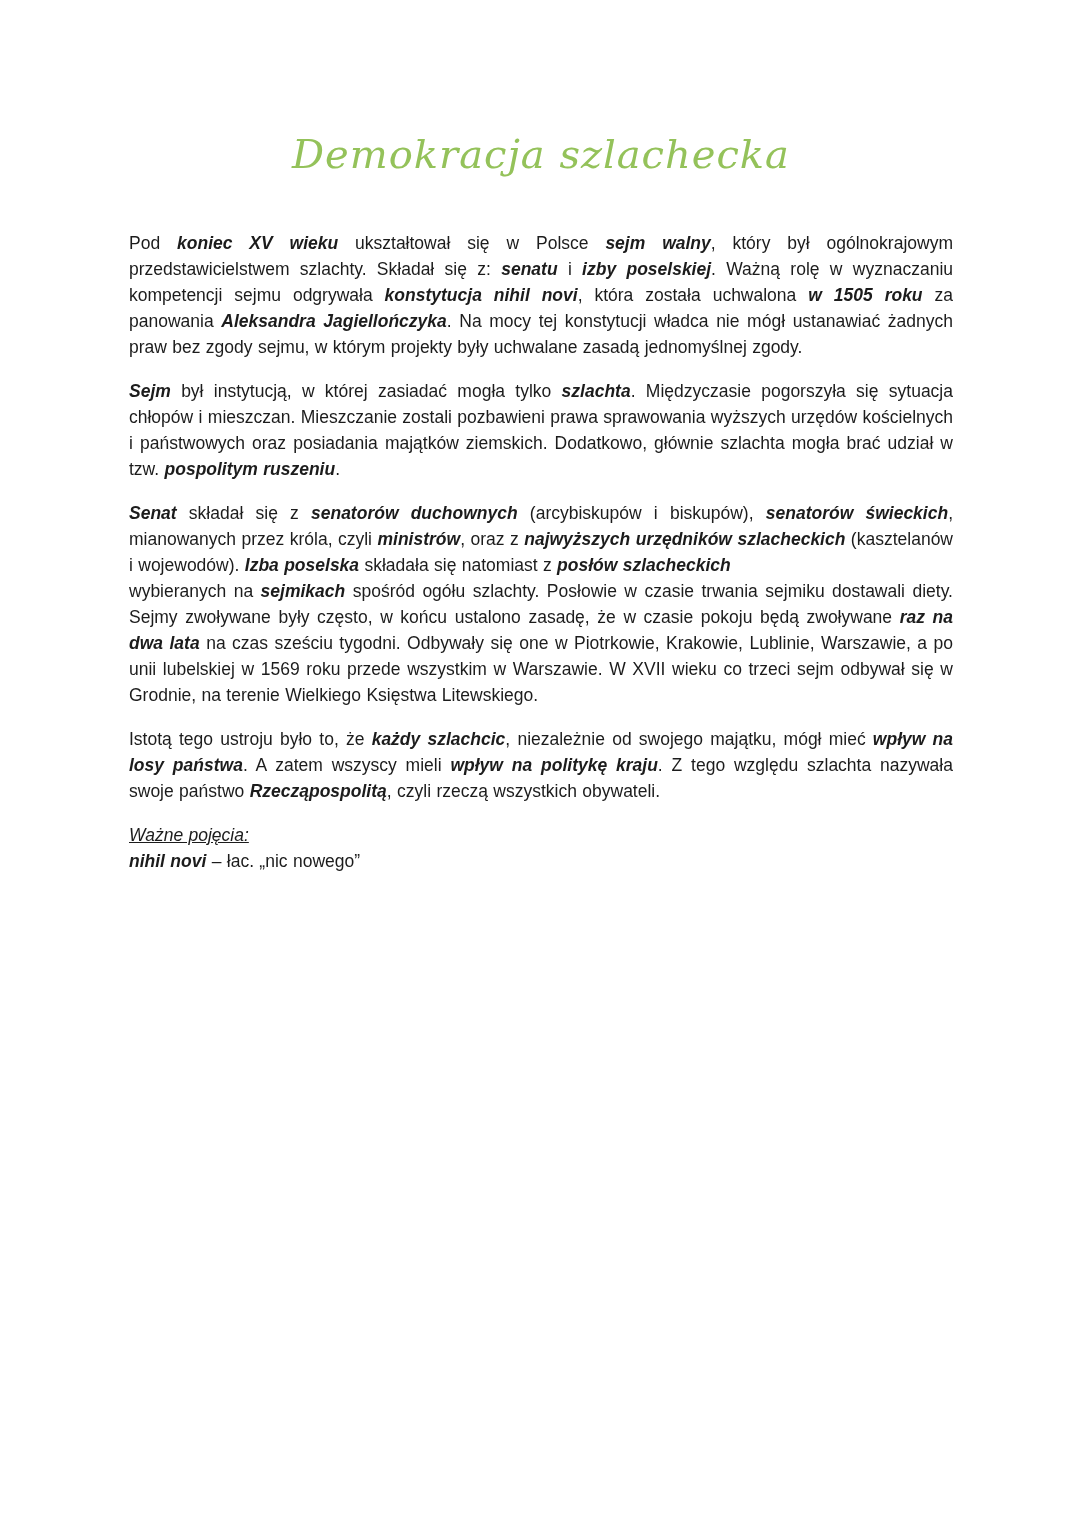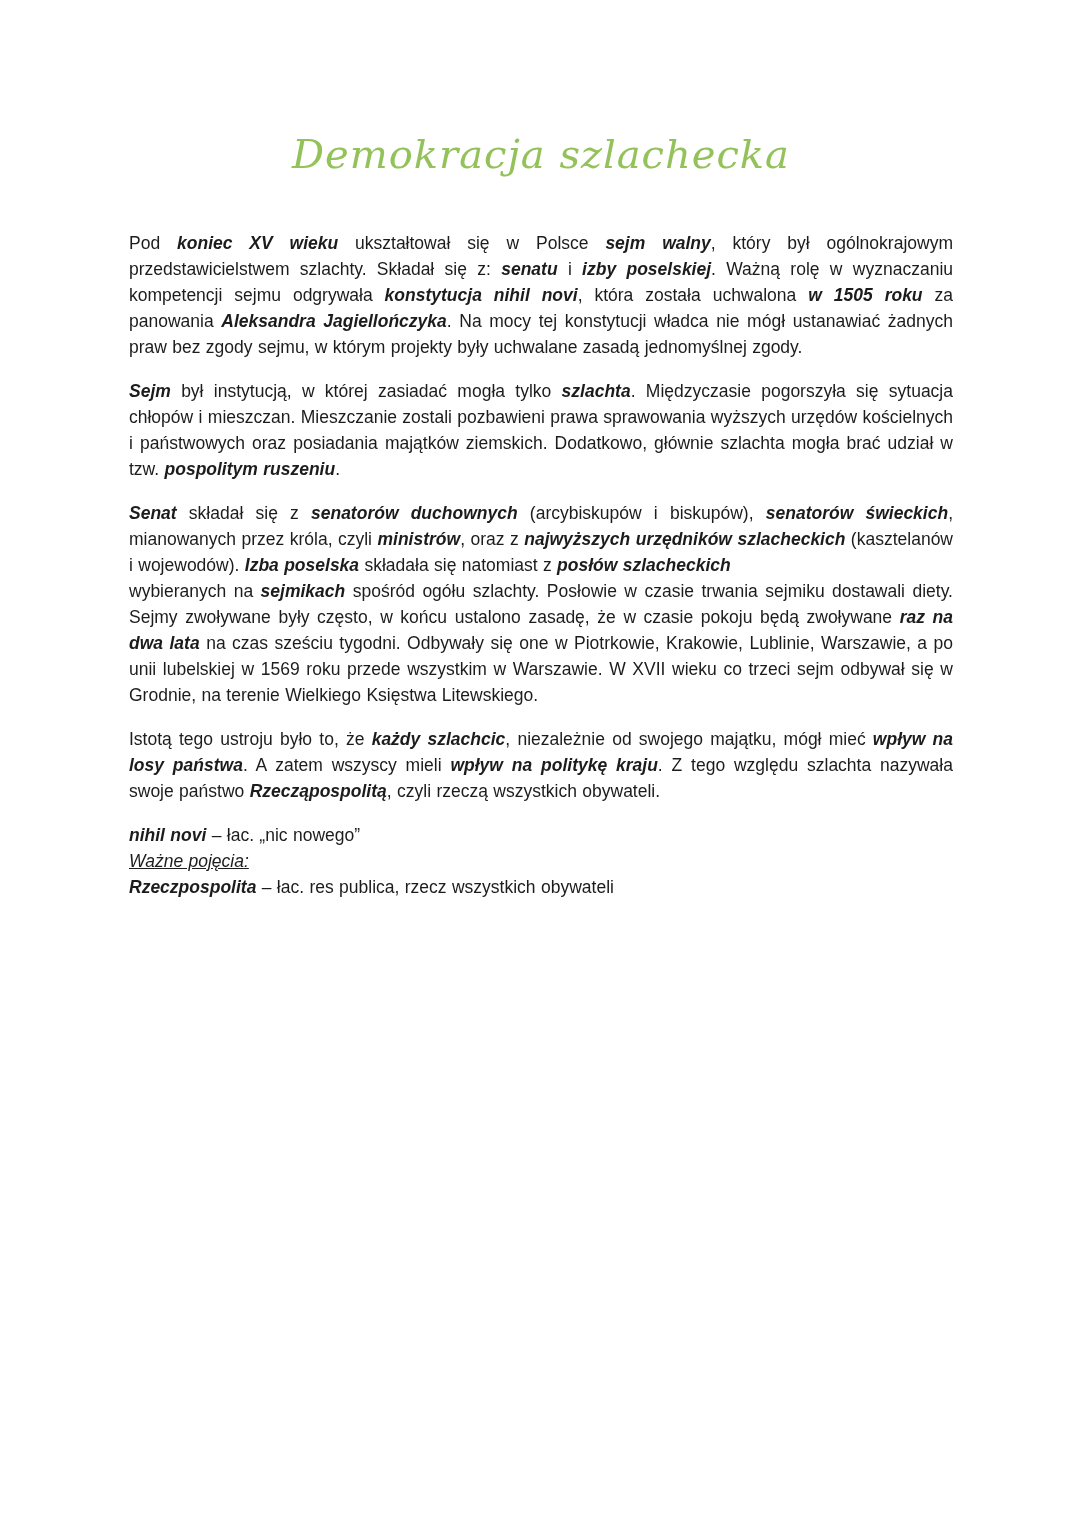--- a/index.html
+++ b/index.html
@@ -54,17 +54,16 @@
 </head>
 <body>
 
 <div class="page" style="color: rgb(28, 28, 28);">
   <h1 class="doc-title" style="color: rgb(148, 194, 90);">Demokracja szlachecka</h1>
   <div class="doc-body">
       <div class="para"><span>Pod </span><span class="bi">koniec XV wieku</span><span> ukształtował się w Polsce </span><span class="bi">sejm walny</span><span>, który był ogólnokrajowym przedstawicielstwem szlachty. Składał się z: </span><span class="bi">senatu</span><span> i </span><span class="bi">izby poselskiej</span><span>. Ważną rolę w wyznaczaniu kompetencji sejmu odgrywała </span><span class="bi">konstytucja nihil novi</span><span>, która została uchwalona </span><span class="bi">w 1505 roku</span><span> za panowania </span><span class="bi">Aleksandra Jagiellończyka</span><span>. Na mocy tej konstytucji władca nie mógł ustanawiać żadnych praw bez zgody sejmu, w którym projekty były uchwalane zasadą jednomyślnej zgody.</span></div>
       <div class="para"><span class="bi">Sejm</span><span> był instytucją, w której zasiadać mogła tylko </span><span class="bi">szlachta</span><span>. Międzyczasie pogorszyła się sytuacja chłopów i mieszczan. Mieszczanie zostali pozbawieni prawa sprawowania wyższych urzędów kościelnych i państwowych oraz posiadania majątków ziemskich. Dodatkowo, głównie szlachta mogła brać udział w tzw. </span><span class="bi">pospolitym ruszeniu</span><span>.</span></div>
       <div class="para"><span class="bi">Senat</span><span> składał się z </span><span class="bi">senatorów duchownych</span><span> (arcybiskupów i biskupów), </span><span class="bi">senatorów świeckich</span><span>, mianowanych przez króla, czyli </span><span class="bi">ministrów</span><span>, oraz z </span><span class="bi">najwyższych urzędników szlacheckich</span><span> (kasztelanów i wojewodów). </span><span class="bi">Izba poselska</span><span> składała się natomiast z </span><span class="bi">posłów szlacheckich</span><br><span>wybieranych na </span><span class="bi">sejmikach</span><span> spośród ogółu szlachty. Posłowie w czasie trwania sejmiku dostawali diety. Sejmy zwoływane były często, w końcu ustalono zasadę, że w czasie pokoju będą zwoływane </span><span class="bi">raz na dwa lata</span><span> na czas sześciu tygodni. Odbywały się one w Piotrkowie, Krakowie, Lublinie, Warszawie, a po unii lubelskiej w 1569 roku przede wszystkim w Warszawie. W XVII wieku co trzeci sejm odbywał się w Grodnie, na terenie Wielkiego Księstwa Litewskiego.</span></div>
       <div class="para"><span>Istotą tego ustroju było to, że </span><span class="bi">każdy szlachcic</span><span>, niezależnie od swojego majątku, mógł mieć </span><span class="bi">wpływ na losy państwa</span><span>. A zatem wszyscy mieli </span><span class="bi">wpływ na politykę kraju</span><span>. Z tego względu szlachta nazywała swoje państwo </span><span class="bi">Rzecząpospolitą</span><span>, czyli rzeczą wszystkich obywateli.</span></div>
+      <div class="para tight"><span class="iu">Ważne pojęcia:</span></div>
       <div class="para tight"><span class="bi">nihil novi</span><span> – łac. „nic nowego”</span></div>
-      <div class="para tight"><span class="iu">Ważne pojęcia:</span></div>
-      <div class="para tight"><span class="bi">Rzeczpospolita</span><span> – łac. res publica, rzecz wszystkich obywateli</span></div>
     </div>
 </div>
 
 </body></html>

